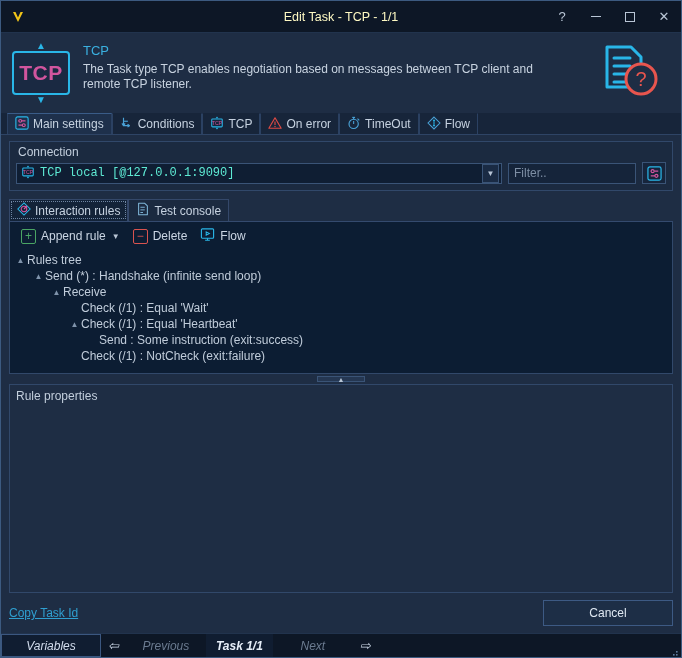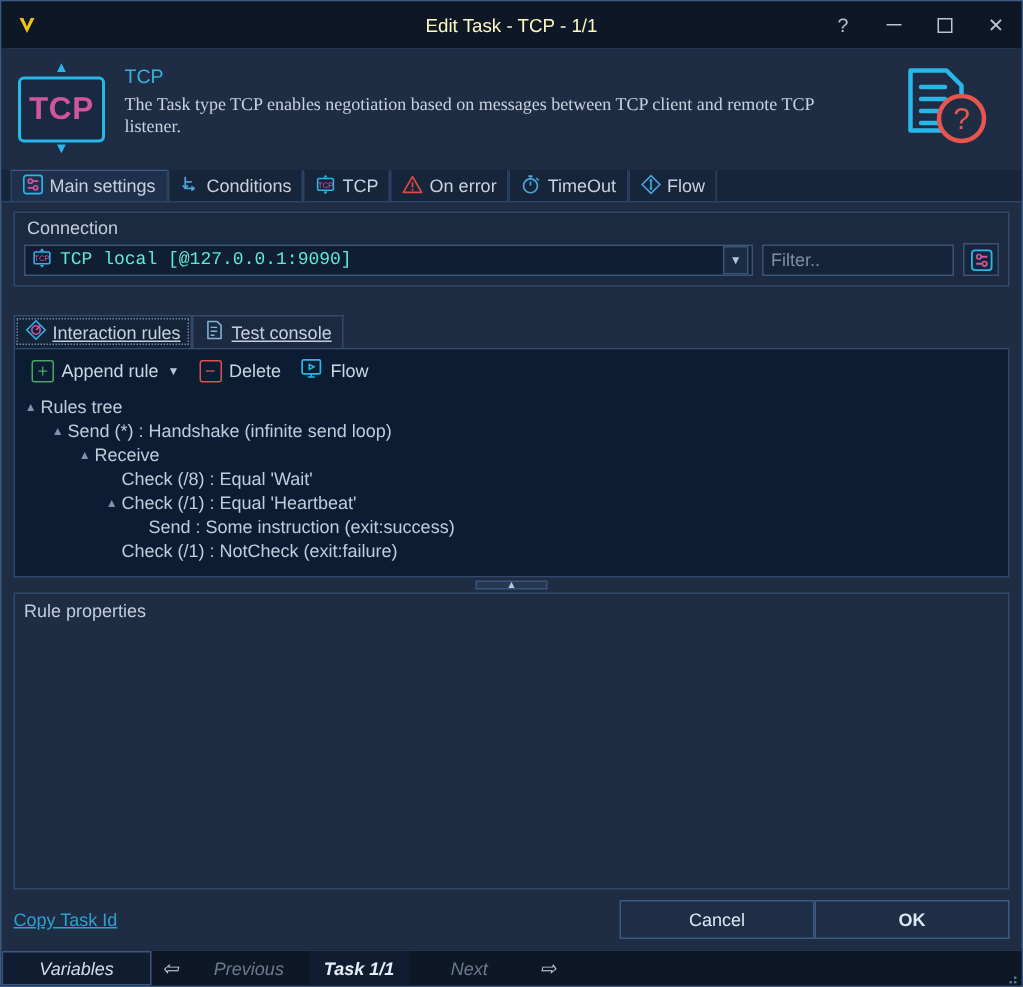--- a/index.html
+++ b/index.html
@@ -64,21 +64,21 @@
   .chev { color: #29b6e8; font-size: 10px; line-height: 9px; height: 10px; }
   .tcp-box {
     width: 58px; height: 44px;
     border: 2px solid #29b6e8; border-radius: 4px;
     display: flex; align-items: center; justify-content: center;
     color: #d1559e; font-size: 21px; font-weight: bold;
     letter-spacing: .5px; background: #1a2942;
   }
   .head-txt { flex: 1; padding: 4px 0 0 10px; min-width: 0; }
   .head-title { color: #3ab0e0; font-size: 13px; margin-bottom: 4px; }
-  .head-desc { color: #c8d3e0; font-size: 12px; line-height: 15px; max-width: 490px; font-family: Liberation Serif, serif;}
+  .head-desc { color: #c8d3e0; font-size: 12px; line-height: 15px; max-width: 490px;}
   .doc-icon { flex: 0 0 74px; padding-top: 4px; }
 
   
   .tabrow {
     flex: 0 0 22px;
     display: flex; align-items: stretch;
     background: #17253a;
     border-bottom: 1px solid #2e4465;
     padding-left: 6px;
   }
@@ -128,22 +128,22 @@
   }
   .filter-input::placeholder { color: #7e8fa5; }
   .icon-btn {
     width: 24px; height: 22px;
     background: #16253c; border: 1px solid #3a5477;
     display: flex; align-items: center; justify-content: center;
   }
 
   
   .inner-tabrow {
-    display: flex; margin-top: 19px; align-items: stretch;
-    border-bottom: 1px solid #33周4a6e; border-bottom: 1px solid #344a6e; text-decoration: underline;
+    display: flex; margin-top: 8px; align-items: stretch;
+    border-bottom: 1px solid #33周4a6e; border-bottom: 1px solid #344a6e;
   }
   .itab {
     display: flex; align-items: center; gap: 4px;
     padding: 2px 7px; font-size: 12px; color: #c6d2e0;
     background: #1b2a40; border: 1px solid #34486a;
     border-bottom: none;
   }
   .itab.active {
     background: #132338;
     outline: 1px dotted #6f86a3; outline-offset: -3px;
@@ -441,21 +441,21 @@
         </div>
         <div class="tnode" style="padding-left:18px">
           <span class="tw">▲</span>
           <span>Send (*) : Handshake (infinite send loop)</span>
         </div>
         <div class="tnode" style="padding-left:36px">
           <span class="tw">▲</span>
           <span>Receive</span>
         </div>
         <div class="tnode" style="padding-left:67px">
-          <span>Check (/8) : Equal 'Wait'</span>
+          <span>Check (/1) : Equal 'Wait'</span>
         </div>
         <div class="tnode" style="padding-left:54px">
           <span class="tw">▲</span>
           <span>Check (/1) : Equal 'Heartbeat'</span>
         </div>
         <div class="tnode" style="padding-left:85px">
           <span>Send : Some instruction (exit:success)</span>
         </div>
         <div class="tnode" style="padding-left:67px">
           <span>Check (/1) : NotCheck (exit:failure)</span>
@@ -469,21 +469,20 @@
 
     <div class="props">
       <div class="props-label">Rule properties</div>
     </div>
   </div>
 
   <div class="footer">
     <a class="link" href="#">Copy Task Id</a>
     <div style="margin-left:auto; display:flex;">
       <div class="btn">Cancel</div>
-      <div class="btn ok">OK</div>
     </div>
   </div>
 
   <div class="statusbar">
     <div class="sb-cell sb-btn">Variables</div>
     <div class="sb-cell sb-arrow">⇦</div>
     <div class="sb-cell sb-dim">Previous</div>
     <div class="sb-cell sb-task">Task 1/1</div>
     <div class="sb-cell sb-dim">Next</div>
     <div class="sb-cell sb-arrow">⇨</div>

